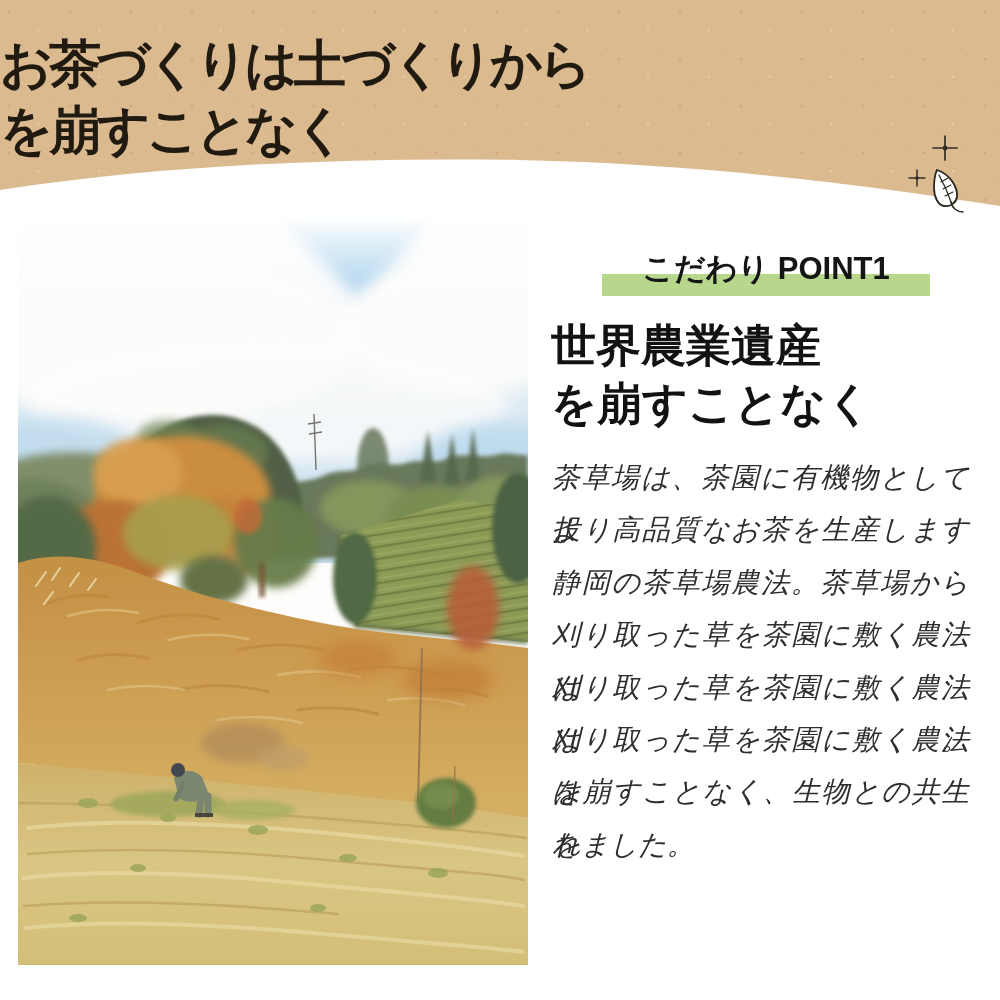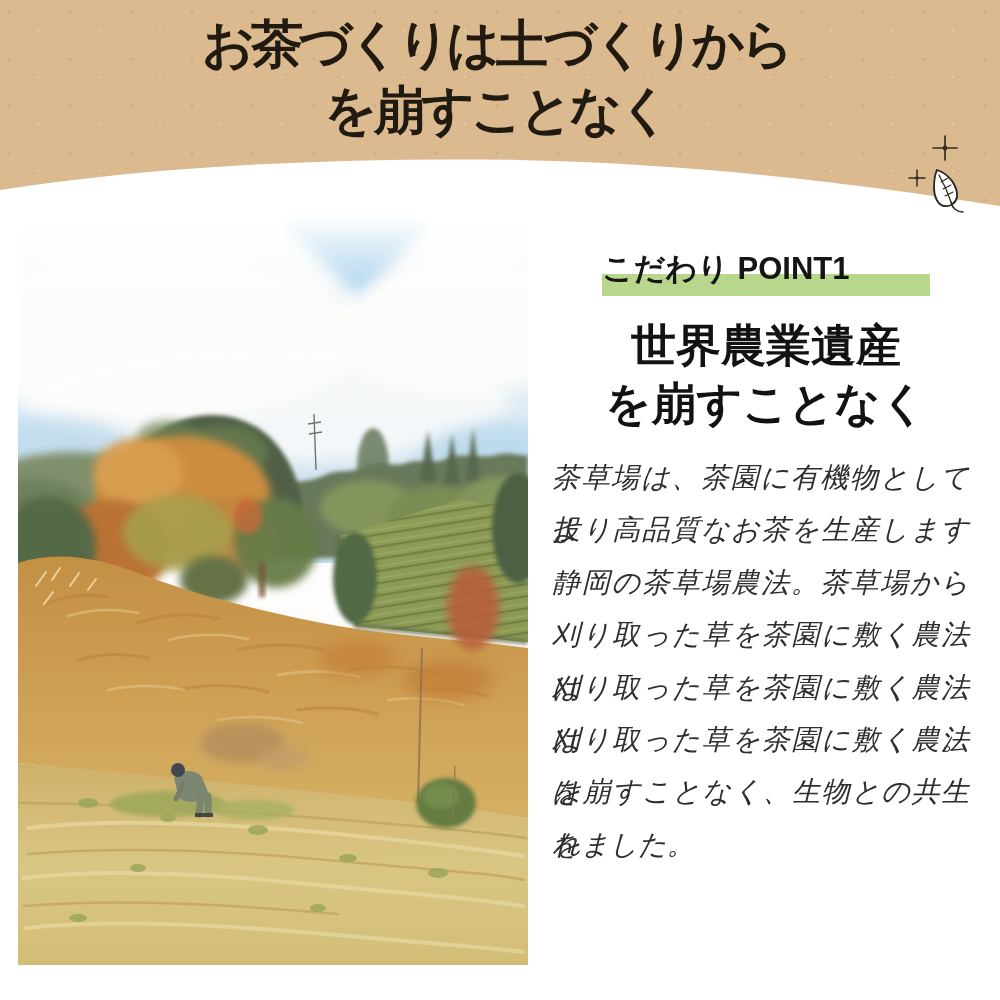--- a/index.html
+++ b/index.html
@@ -5,38 +5,38 @@
 <style>
   html,body{margin:0;padding:0;}
   body{background:#fff;}
   .page{
     position:relative;width:1000px;height:1000px;background:#fff;
     overflow:hidden;font-family:"Liberation Serif","DejaVu Serif",serif;
   }
   svg{display:block;}
   .header-art{position:absolute;left:0;top:0;z-index:1;}
   .header-titles{
-    position:absolute;left:0;top:12px;width:992px;z-index:2;
-    text-align:center;color:#201a10;font-weight:700;
+    position:absolute;left:0;top:32px;width:992px;z-index:2;
+    text-align:left;color:#201a10;font-weight:700;
     font-size:52px;line-height:66px;letter-spacing:-4px;
   }
   .photo-wrap{position:absolute;left:18px;top:218px;width:510px;height:747px;z-index:1;}
   .point-label{
     position:absolute;left:602px;top:274px;width:328px;height:22px;
     background:#b7d78c;z-index:2;
   }
   .point-label-text{
     position:absolute;left:0;top:-21px;width:100%;
-    white-space:nowrap;
+    text-align:center;white-space:nowrap;
     font-family:"Liberation Sans","DejaVu Sans",sans-serif;
     font-weight:700;font-size:31px;line-height:32px;color:#151515;
   }
   .section-heading{
     position:absolute;left:551px;top:317px;width:430px;z-index:2;
-    text-align:center;color:#121212;font-weight:700;
+    text-align:left;color:#121212;font-weight:700;
     font-size:45px;line-height:58px;
   }
   .body-text{
     position:absolute;left:552px;top:452px;width:417px;z-index:2;
     font-size:28px;line-height:52.4px;color:#2e2e2e;font-style:italic;
   }
   .body-line{
     text-align:justify;text-align-last:justify;text-justify:inter-character;
     height:52.4px;overflow:visible;
   }

